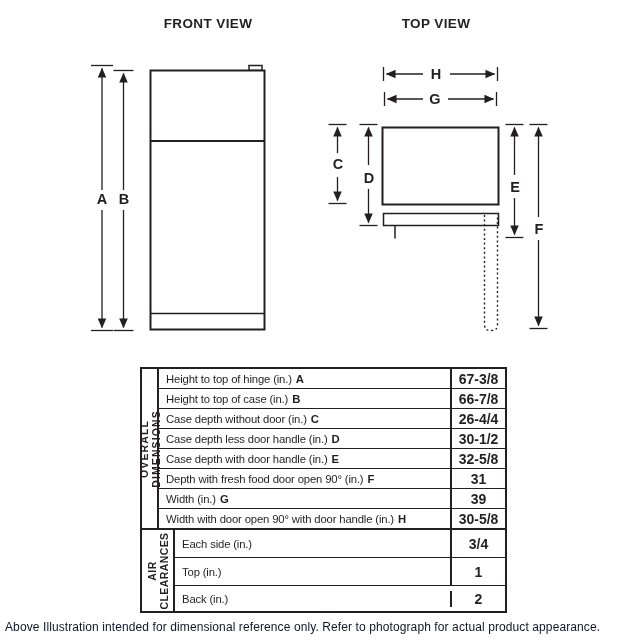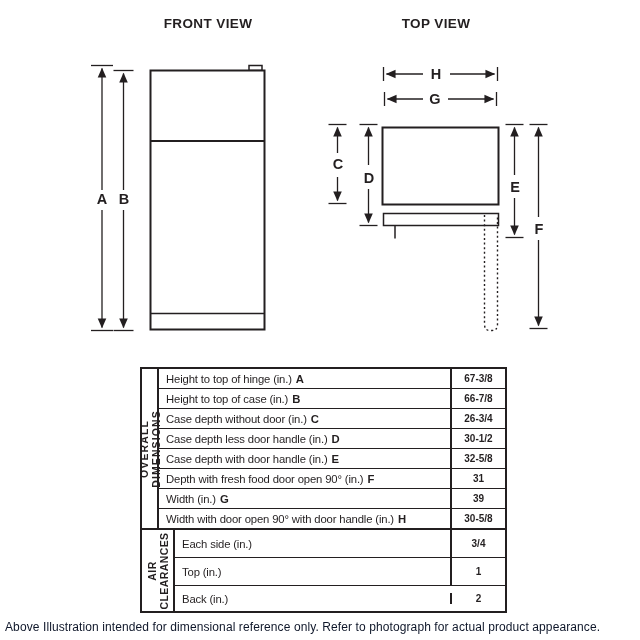--- a/index.html
+++ b/index.html
@@ -16,21 +16,21 @@
   .vcell{width:33px;border-right:2px solid #231f20;position:relative;box-sizing:border-box;}
   .rows{flex:1;display:flex;flex-direction:column;}
   .row{display:flex;border-bottom:1px solid #231f20;align-items:stretch;box-sizing:border-box;}
   .row:last-child{border-bottom:none;gap:44px;}
   .s1 .row{height:20px;}
   .s1 .row:last-child{height:19px;}
   .s2 .row{height:28px;}
   .s2 .row:last-child{height:25px;align-items:center;}
   .row-label{flex:1;display:flex;align-items:center;padding-left:7px;font-size:11.3px;letter-spacing:-0.15px;white-space:nowrap;overflow:hidden;}
   .letter{font-weight:bold;margin-left:4px;}
-  .row-value{width:55px;border-left:2px solid #231f20;box-sizing:border-box;display:flex;align-items:center;justify-content:center;font-weight:bold;font-size:10px;}
+  .row-value{width:55px;border-left:2px solid #231f20;box-sizing:border-box;display:flex;align-items:center;justify-content:center;font-weight:bold;font-size:14px;}
   .vlabel{position:absolute;top:50%;left:50%;transform:translate(-50%,-50%) rotate(-90deg);text-align:center;white-space:nowrap;font-weight:bold;font-size:10.5px;line-height:12px;letter-spacing:1.1px;}
   .s2 .vlabel{letter-spacing:.4px;}
   .vlabel span{display:block;}
 
   .caption{position:absolute;left:5px;top:620px;width:634px;font-size:12px;letter-spacing:.1px;color:#0f172a;white-space:nowrap;}
 </style>
 </head>
 <body>
 
 <div class="page">
@@ -152,21 +152,21 @@
               <span>Height to top of case (in.)</span>
               <span class="letter">B</span>
             </div>
           <div class="row-value">66-7/8</div>
         </div>
         <div class="row">
           <div class="row-label">
               <span>Case depth without door (in.)</span>
               <span class="letter">C</span>
             </div>
-          <div class="row-value">26-3/4</div>
+          <div class="row-value">26-4/4</div>
         </div>
         <div class="row">
           <div class="row-label">
               <span>Case depth less door handle (in.)</span>
               <span class="letter">D</span>
             </div>
           <div class="row-value">30-1/2</div>
         </div>
         <div class="row">
           <div class="row-label">

